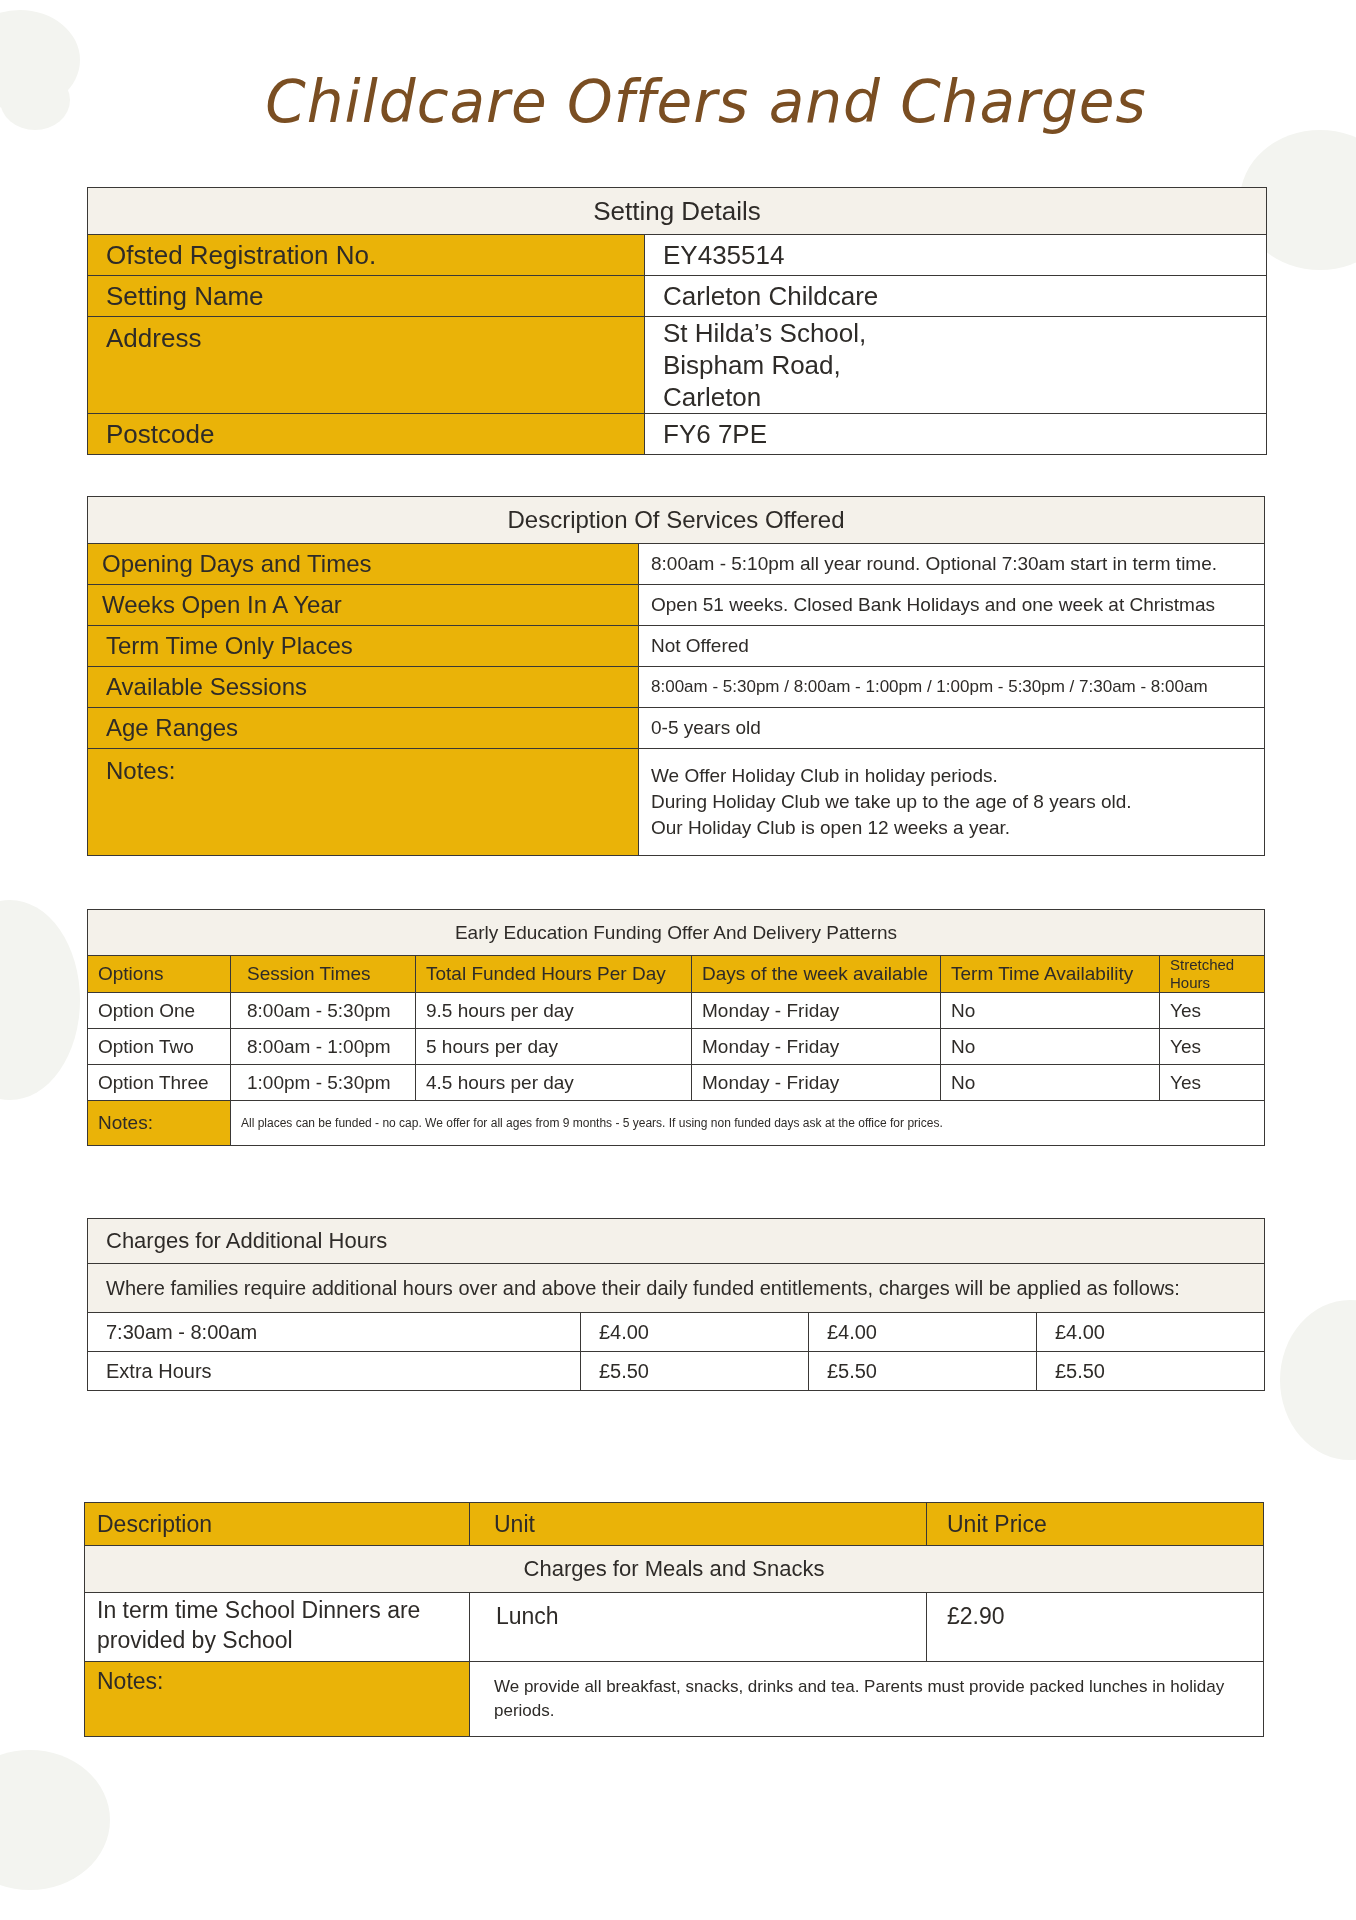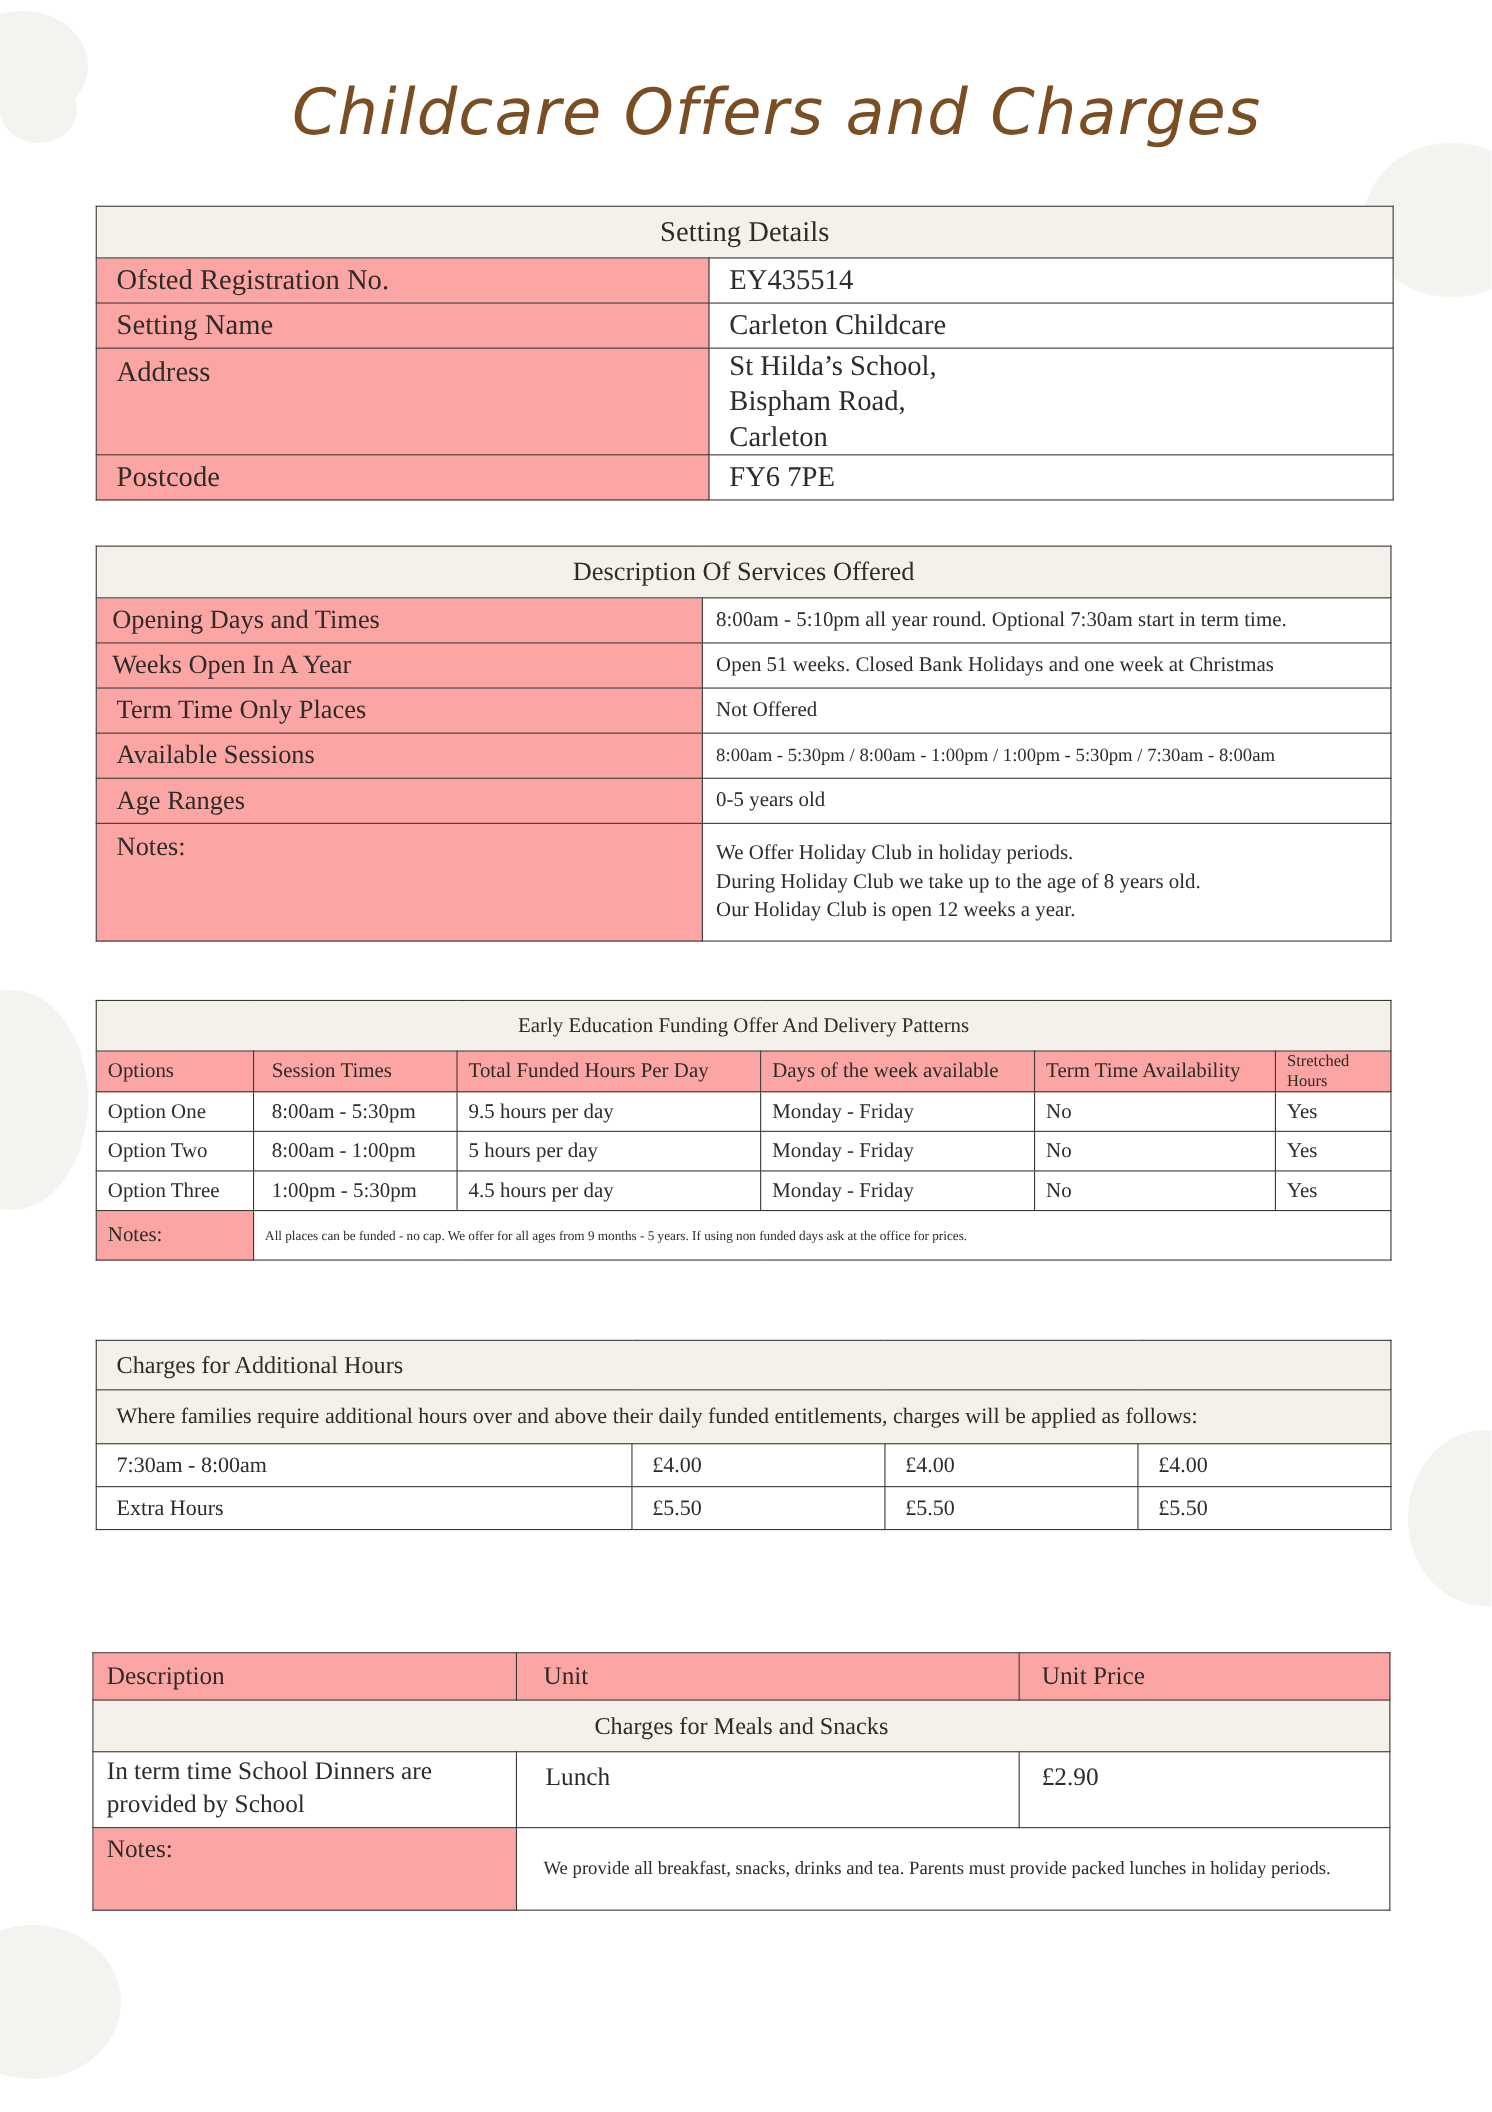--- a/index.html
+++ b/index.html
@@ -10,25 +10,25 @@
     color: #2e2b28;
   }
   .bg-leaf { position: absolute; border-radius: 50%; background: #f3f4f0; z-index: 0; }
   .title {
     position: absolute; top: 68px; left: 0; width: 1356px; text-align: center;
     font-family: "DejaVu Sans", sans-serif; font-size: 58px; color: #7a4e22;
     letter-spacing: 1px; font-style: italic; z-index: 1; margin-left: 28px;
   }
   table {
     position: absolute; border-collapse: collapse; z-index: 1; background: #fff;
-    font-family: Liberation Serif, serif;
+    font-family: Liberation Sans, sans-serif;
   }
   td, th { border: 1.5px solid #3a3836; padding: 0 18px; text-align: left; font-weight: normal; vertical-align: middle; }
   .hdr { background: #f4f1ea; text-align: center; }
-  .lab { background: #fca5a5; }
+  .lab { background: #eab308; }
   .t1 { left: 87px; top: 187px; width: 1180px; font-size: 26px; }
   .t1 td { height: 40px; }
   .t1 .hdr { height: 46px; }
   .t2 { left: 87px; top: 496px; width: 1178px; font-size: 24px; }
   .t2 td { height: 40px; }
   .t2 .val { font-size: 19px; padding-left: 12px; }
   .t3 { left: 87px; top: 909px; width: 1178px; font-size: 19px; }
   .t3 td { height: 35px; padding: 0 10px; }
   .t4 { left: 87px; top: 1218px; width: 1178px; font-size: 20px; }
   .t4 td { height: 38px; text-align: left; }

